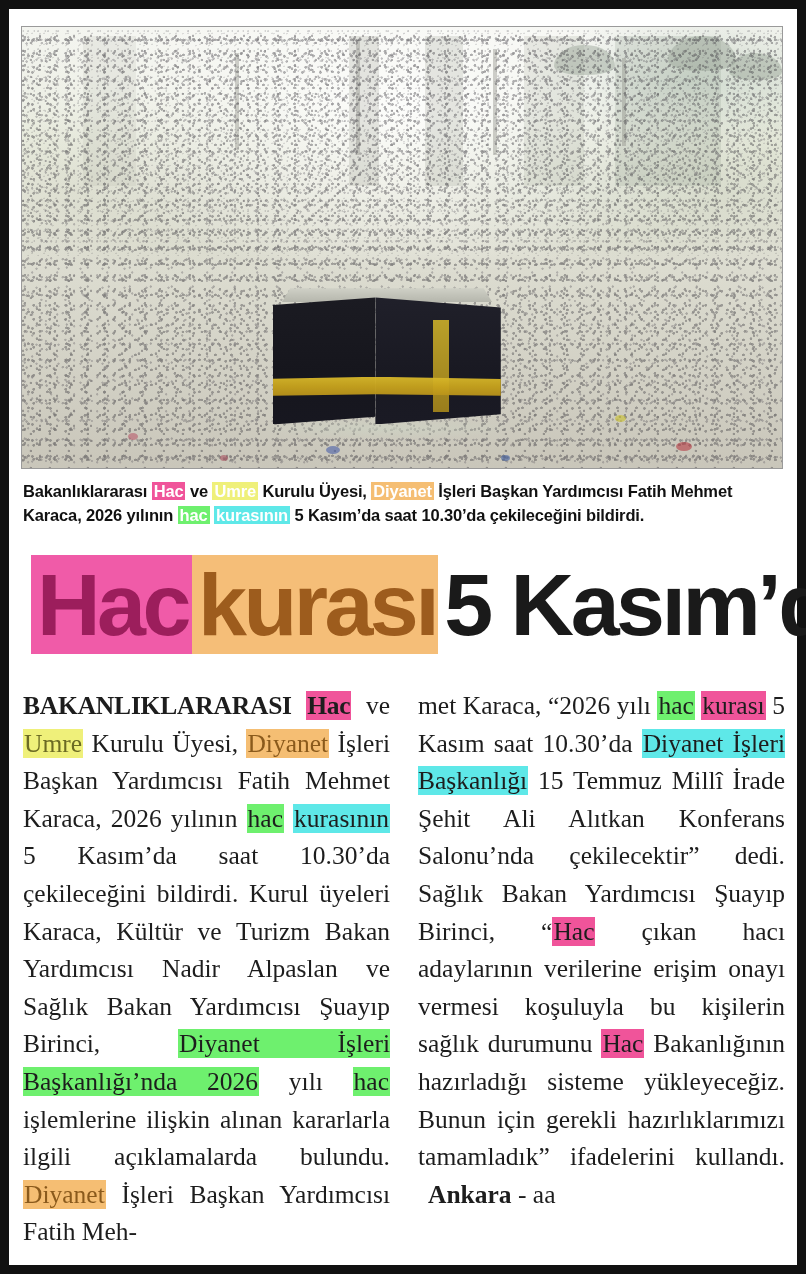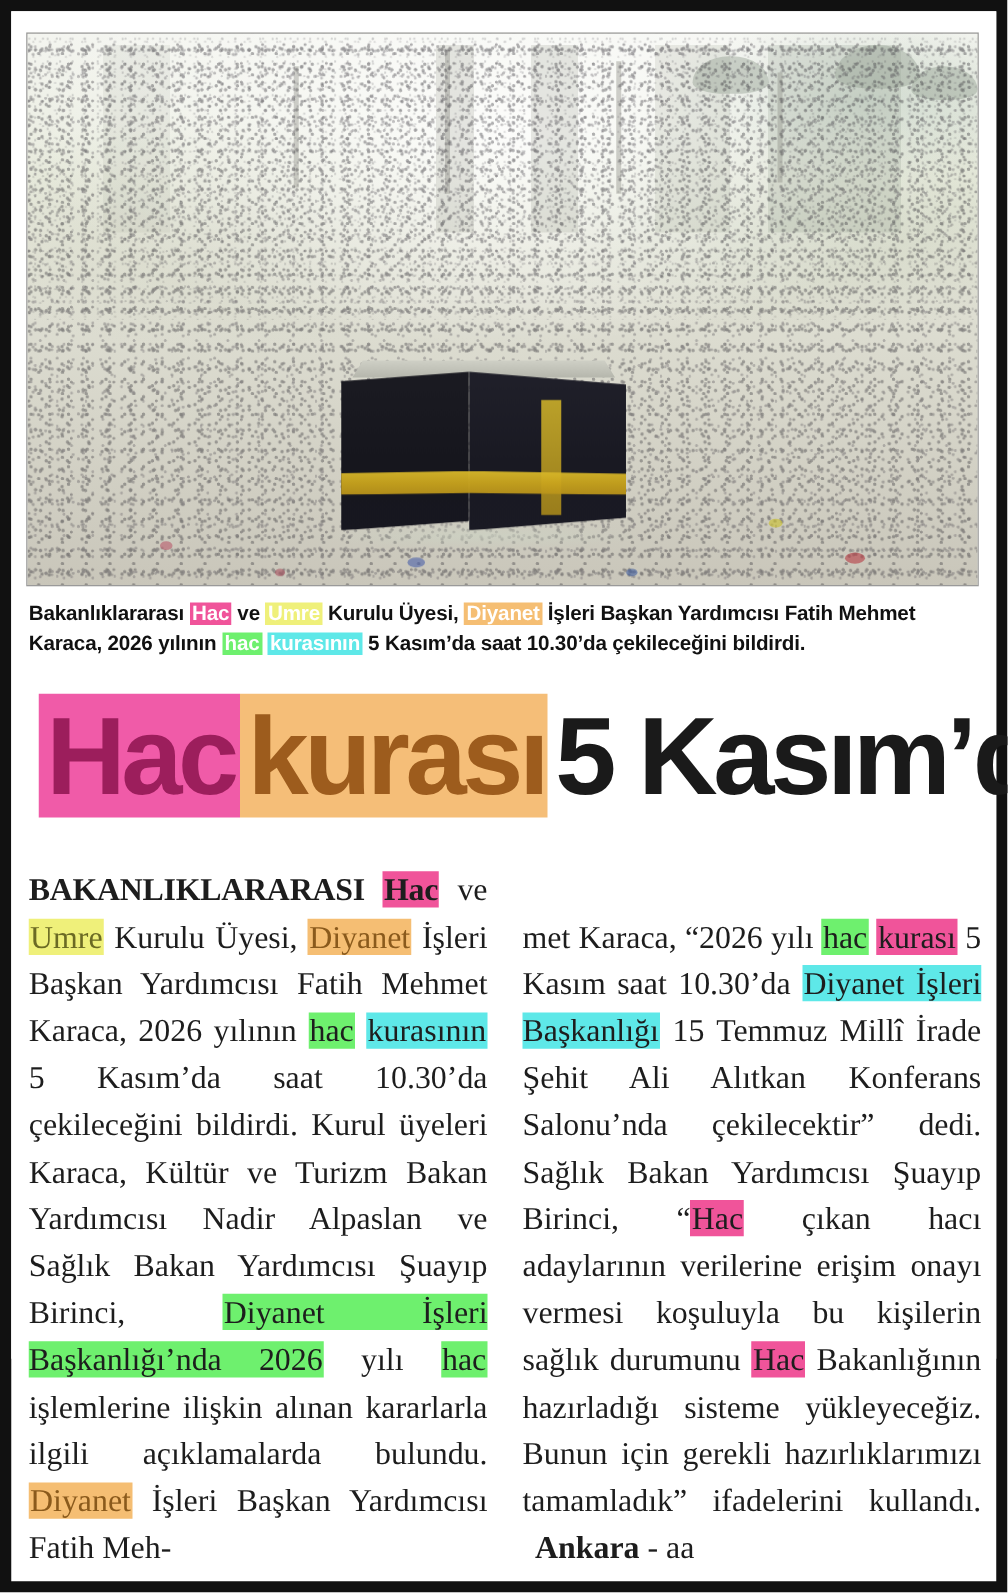--- a/index.html
+++ b/index.html
@@ -242,21 +242,20 @@
 
   
   .columns {
     position: absolute;
     left: 14px;
     top: 678px;
     width: 762px;
     height: 570px;
     display: flex;
     gap: 28px;
-    align-items: flex-end;
   }
   .col {
     width: 367px;
     font-family: "Liberation Serif", serif;
     font-size: 25.5px;
     line-height: 37.6px;
     color: #1d1d1d;
     text-align: justify;
     text-justify: inter-word;
     hyphens: manual;

